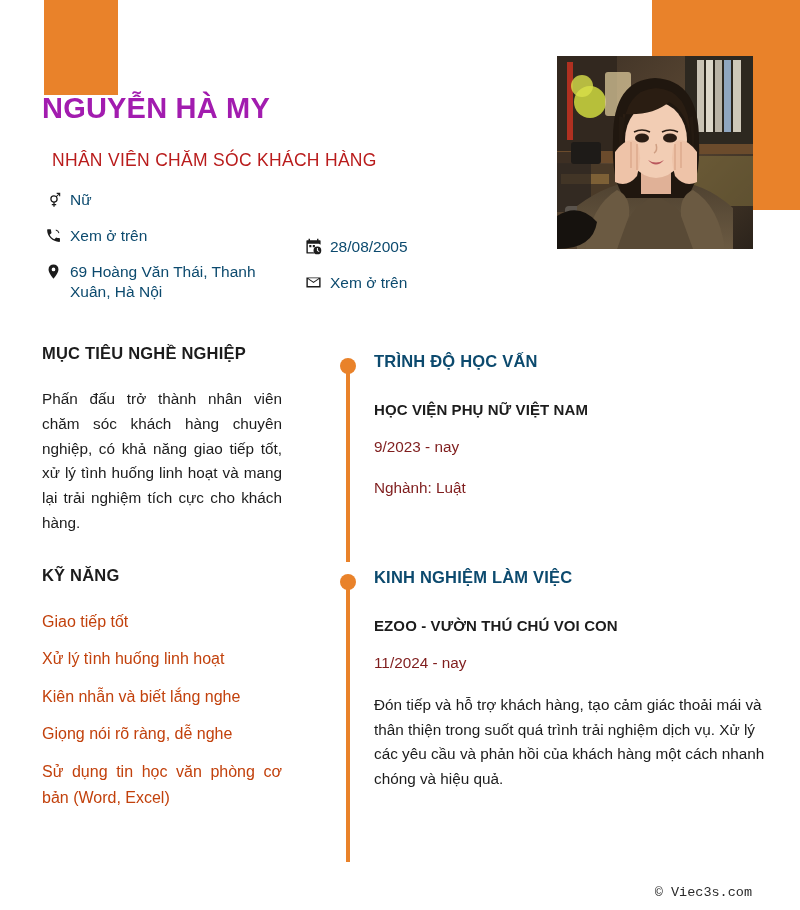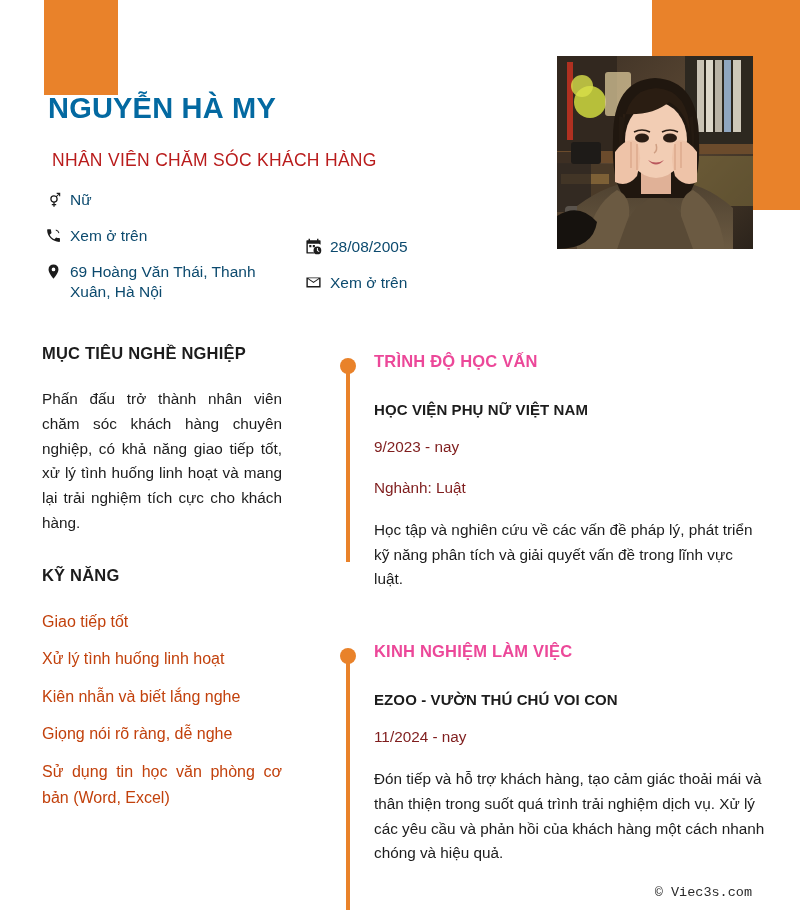--- a/index.html
+++ b/index.html
@@ -43,26 +43,26 @@
     top: 56px;
     width: 196px;
     height: 193px;
     overflow: hidden;
     background: #4a3c2e;
   }
   .photo svg { display: block; }
 
   .name {
     position: absolute;
-    left: 48px;
+    left: 42px;
     top: 92px;
     font-size: 29px;
     font-weight: bold;
     letter-spacing: 0.2px;
-    color: #0369a1;
+    color: #a21caf;
     margin: 0;
     line-height: 1.15;
     white-space: nowrap;
   }
   .job-title {
     position: absolute;
     left: 42px;
     top: 140px;
     font-size: 17.5px;
     font-weight: 400;
@@ -166,21 +166,21 @@
     top: 6px;
     width: 16px;
     height: 16px;
     border-radius: 50%;
     background: #e9822a;
   }
   .tl-heading {
     font-size: 16.5px;
     font-weight: bold;
     letter-spacing: 0.2px;
-    color: #ec4899;
+    color: #0c4a6e;
     margin: 0 0 30px 0;
   }
   .entry-org {
     font-size: 15px;
     font-weight: bold;
     letter-spacing: 0.1px;
     color: #1c1c1c;
     margin: 0 0 18px 0;
   }
   .entry-line {
@@ -374,21 +374,20 @@
 
 <div class="right-col">
 
   <div class="tl-section education">
     <span class="tl-line"></span>
     <span class="tl-dot"></span>
     <h2 class="tl-heading">TRÌNH ĐỘ HỌC VẤN</h2>
     <div class="entry-org">HỌC VIỆN PHỤ NỮ VIỆT NAM</div>
     <div class="entry-line">9/2023 - nay</div>
     <div class="entry-line">Nghành: Luật</div>
-    <p class="entry-desc">Học tập và nghiên cứu về các vấn đề pháp lý, phát triển kỹ năng phân tích và giải quyết vấn đề trong lĩnh vực luật.</p>
   </div>
 
   <div class="tl-section experience">
     <span class="tl-line"></span>
     <span class="tl-dot"></span>
     <h2 class="tl-heading">KINH NGHIỆM LÀM VIỆC</h2>
     <div class="entry-org">EZOO - VƯỜN THÚ CHÚ VOI CON</div>
     <div class="entry-line">11/2024 - nay</div>
     <p class="entry-desc">Đón tiếp và hỗ trợ khách hàng, tạo cảm giác thoải mái và thân thiện trong suốt quá trình trải nghiệm dịch vụ. Xử lý các yêu cầu và phản hồi của khách hàng một cách nhanh chóng và hiệu quả.</p>
   </div>

